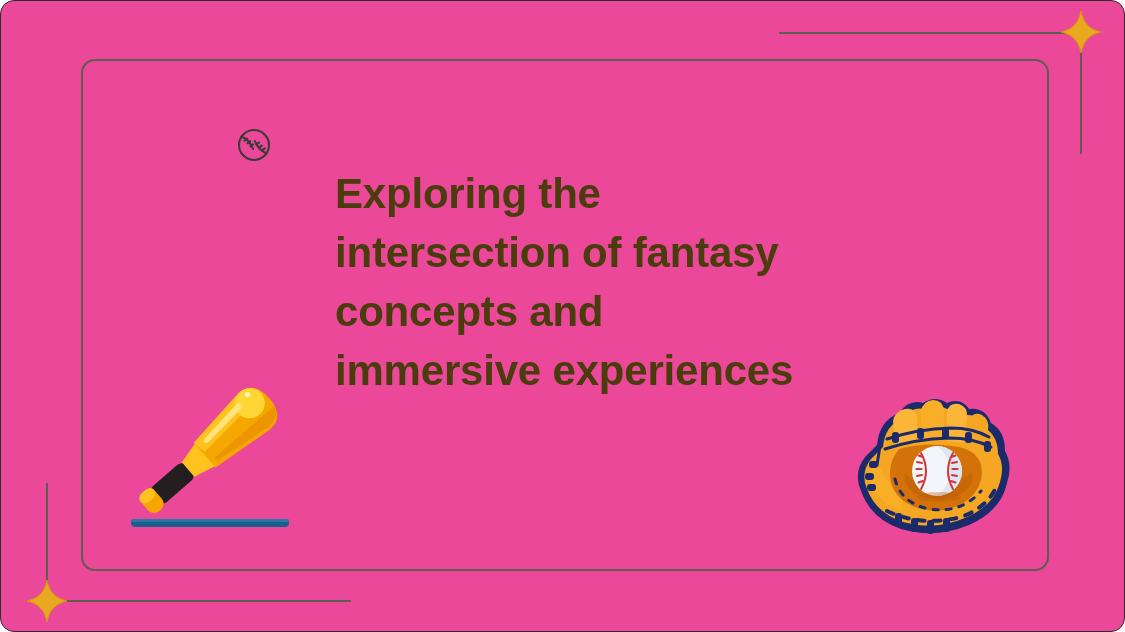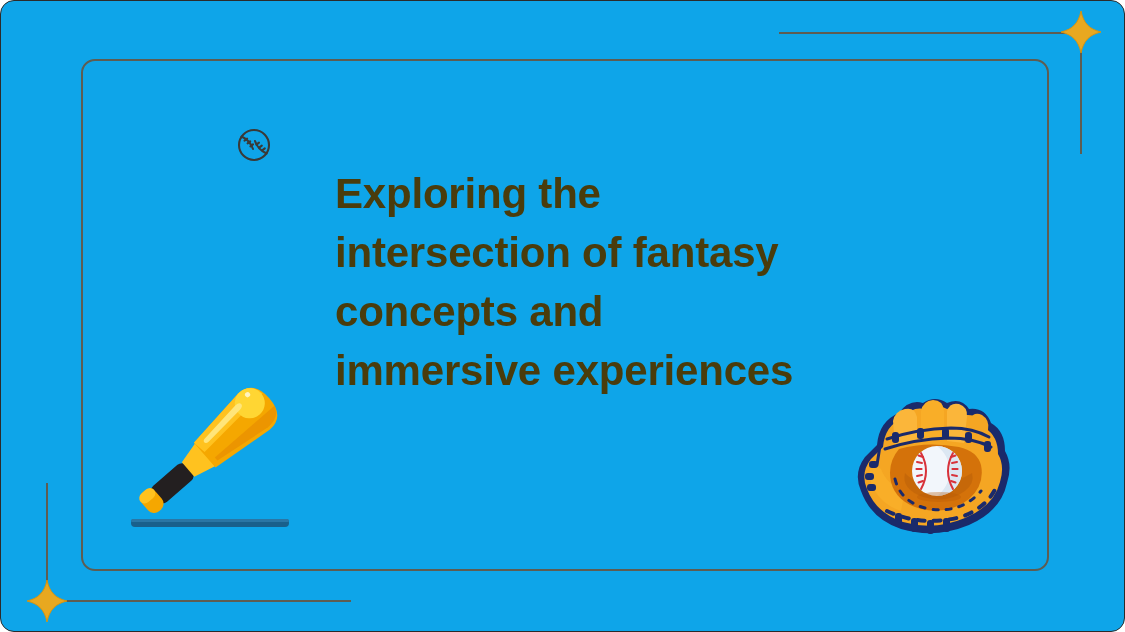--- a/index.html
+++ b/index.html
@@ -13,21 +13,21 @@
     overflow: hidden;
     font-family: "Liberation Sans", sans-serif;
   }
 
   
   #slide {
     position: relative;
     width: 1125px;
     height: 632px;
     box-sizing: border-box;
-    background: #0ea5e9;
+    background: #ec4899;
     border: 1px solid #2b2b2b;
     border-radius: 14px;
     overflow: hidden;
   }
 
   
   #inner-frame {
     position: absolute;
     left: 80px;
     top: 58px;

